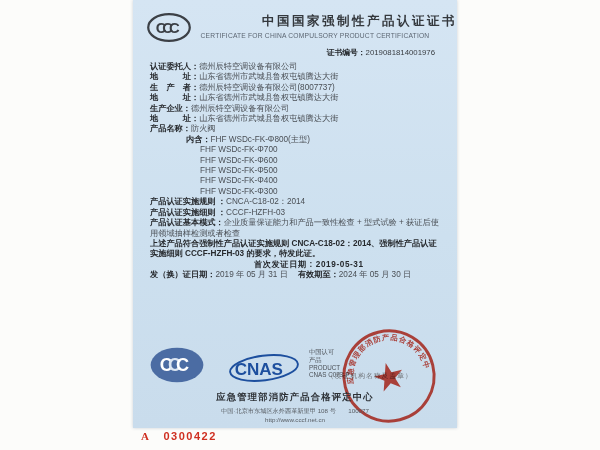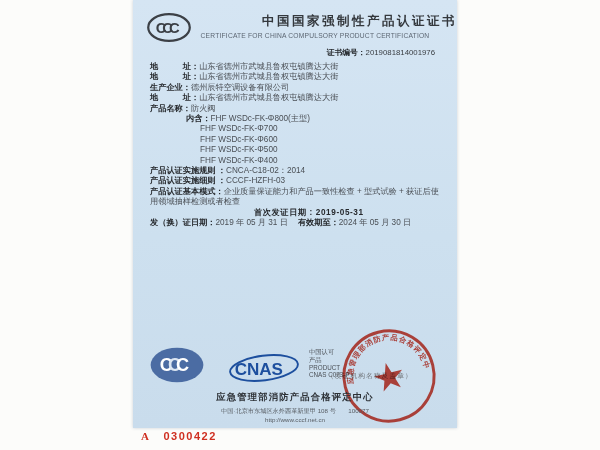--- a/index.html
+++ b/index.html
@@ -68,33 +68,37 @@
         <text x="31" y="29" font-size="20" font-weight="bold" fill="#3c4046">C</text>
       </svg>
     </div>
     <div class="cert-title">中国国家强制性产品认证证书</div>
     <div class="cert-subtitle">CERTIFICATE FOR CHINA COMPULSORY PRODUCT CERTIFICATION</div>
     <div class="certno">
       <span class="lbl">证书编号：</span><span>2019081814001976</span>
     </div>
 
     <div class="body">
+      <div class="row"><span class="lbl">认证委托人：</span><span>德州辰特空调设备有限公司</span></div>
       <div class="row"><span class="lbl">地　　　址：</span><span>山东省德州市武城县鲁权屯镇腾达大街</span></div>
+      <div class="row"><span class="lbl">生　产　者：</span><span>德州辰特空调设备有限公司(8007737)</span></div>
       <div class="row"><span class="lbl">地　　　址：</span><span>山东省德州市武城县鲁权屯镇腾达大街</span></div>
       <div class="row"><span class="lbl">生产企业：</span><span>德州辰特空调设备有限公司</span></div>
       <div class="row"><span class="lbl">地　　　址：</span><span>山东省德州市武城县鲁权屯镇腾达大街</span></div>
       <div class="row"><span class="lbl">产品名称：</span><span>防火阀</span></div>
       <div class="row indent1"><span class="lbl">内含：</span><span>FHF WSDc-FK-Φ800(主型)</span></div>
       <div class="row indent2">FHF WSDc-FK-Φ700</div>
       <div class="row indent2">FHF WSDc-FK-Φ600</div>
       <div class="row indent2">FHF WSDc-FK-Φ500</div>
       <div class="row indent2">FHF WSDc-FK-Φ400</div>
+      <div class="row indent2">FHF WSDc-FK-Φ300</div>
       <div class="row"><span class="lbl">产品认证实施规则 ：</span><span>CNCA-C18-02：2014</span></div>
       <div class="row"><span class="lbl">产品认证实施细则 ：</span><span>CCCF-HZFH-03</span></div>
       <div class="row"><span class="lbl">产品认证基本模式：</span><span>企业质量保证能力和产品一致性检查 + 型式试验 + 获证后使用领域抽样检测或者检查</span></div>
+      <div class="row statement">上述产品符合强制性产品认证实施规则 CNCA-C18-02：2014、强制性产品认证实施细则 CCCF-HZFH-03 的要求，特发此证。</div>
       <div class="row first-issue">首次发证日期 : 2019-05-31</div>
       <div class="row dates">
         <span class="lbl">发（换）证日期：</span><span>2019 年 05 月 31 日</span><span class="gap"></span><span class="lbl">有效期至：</span><span>2024 年 05 月 30 日</span>
       </div>
     </div>
 
 
     <div class="logo-ccc-blue">
       <svg width="58" height="40" viewBox="0 0 62 44">
         <ellipse cx="31" cy="22" rx="29" ry="19" fill="#4b6ca3"></ellipse>

